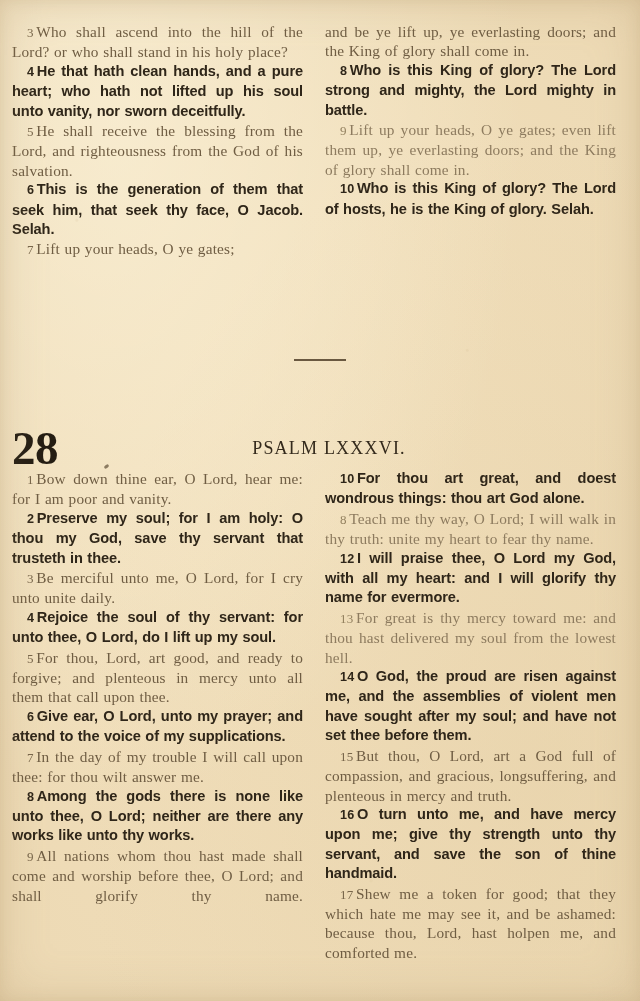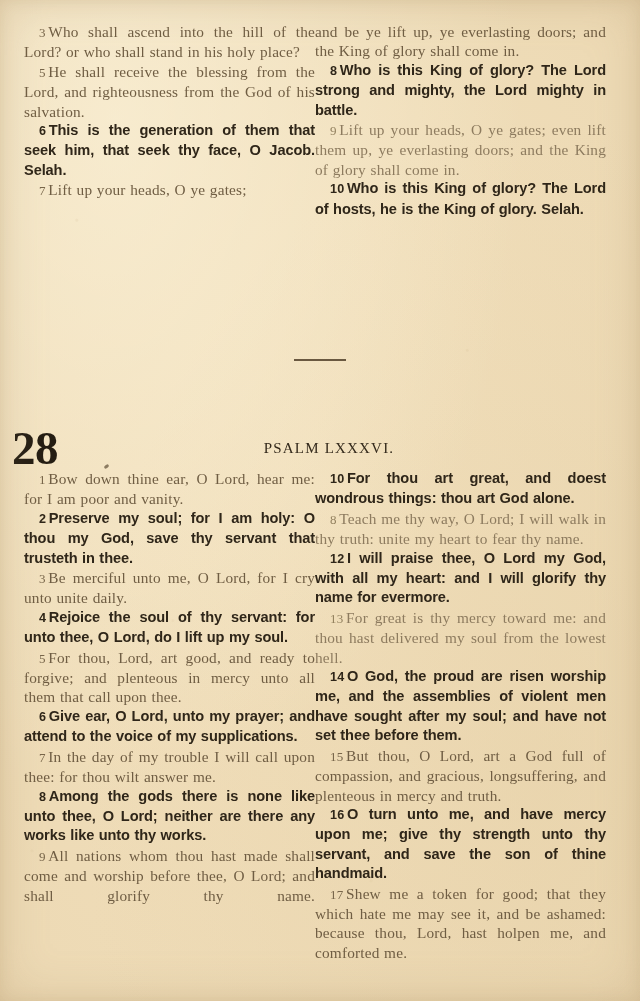--- a/index.html
+++ b/index.html
@@ -44,23 +44,23 @@
   }
 
   
   .section {
     position: absolute;
     left: 0;
     right: 0;
   }
   .cols {
     display: flex;
+    gap: 22px;
     padding: 0 14px 0 12px;
     box-sizing: border-box;
-    margin-left: 12px;
   }
   .col {
     width: 291px;
     flex: 0 0 291px;
   }
 
   
   .verse {
     margin: 0 0 0 0;
     text-indent: 15px;
@@ -136,21 +136,21 @@
     color: #241d13;
     letter-spacing: -0.5px;
   }
   .psalm-title {
     position: absolute;
     left: 0;
     right: 0;
     top: 10px;
     text-align: center;
     font-family: "Liberation Serif", "DejaVu Serif", serif;
-    font-size: 15px;
+    font-size: 18px;
     line-height: 20px;
     color: #342a1c;
     letter-spacing: 1.2px;
     padding-left: 18px;
   }
   .ink-fleck {
     position: absolute;
     width: 5px;
     height: 3px;
     background: #6a5840;
@@ -163,20 +163,21 @@
 <body>
 
 <div class="page">
 
   <div class="section" style="top:22px;">
     <div class="cols">
       <div class="col">
 
         <p class="verse light"><span class="vn">3</span><span>Who shall ascend into the hill of the Lord? or who shall stand in his holy place?</span></p>
 
+        <p class="verse bold"><span class="vn">4</span><span>He that hath clean hands, and a pure heart; who hath not lifted up his soul unto vanity, nor sworn deceitfully.</span></p>
 
         <p class="verse light"><span class="vn">5</span><span>He shall receive the blessing from the Lord, and righteousness from the God of his salvation.</span></p>
 
         <p class="verse bold"><span class="vn">6</span><span>This is the generation of them that seek him, that seek thy face, O Jacob.  Selah.</span></p>
 
         <p class="verse light" style="text-align-last:left;"><span class="vn">7</span><span>Lift up your heads, O ye gates;</span></p>
 
       </div>
       <div class="col">
 
@@ -228,21 +229,21 @@
       <div class="col">
 
         <p class="verse bold"><span class="vn">10</span><span>For thou art great, and doest wondrous things: thou art God alone.</span></p>
 
         <p class="verse light faded"><span class="vn">8</span><span>Teach me thy way, O Lord; I will walk in thy truth: unite my heart to fear thy name.</span></p>
 
         <p class="verse bold"><span class="vn">12</span><span>I will praise thee, O Lord my God, with all my heart: and I will glorify thy name for evermore.</span></p>
 
         <p class="verse light faded"><span class="vn">13</span><span>For great is thy mercy toward me: and thou hast delivered my soul from the lowest hell.</span></p>
 
-        <p class="verse bold"><span class="vn">14</span><span>O God, the proud are risen worship me, and the assemblies of violent men have sought after my soul; and have not set thee before them.</span></p>
+        <p class="verse bold"><span class="vn">14</span><span>O God, the proud are risen against me, and the assemblies of violent men have sought after my soul; and have not set thee before them.</span></p>
 
         <p class="verse light"><span class="vn">15</span><span>But thou, O Lord, art a God full of compassion, and gracious, longsuffering, and plenteous in mercy and truth.</span></p>
 
         <p class="verse bold"><span class="vn">16</span><span>O turn unto me, and have mercy upon me; give thy strength unto thy servant, and save the son of thine handmaid.</span></p>
 
         <p class="verse light"><span class="vn">17</span><span>Shew me a token for good; that they which hate me may see it, and be ashamed: because thou, Lord, hast holpen me, and comforted me.</span></p>
 
       </div>
     </div>
   </div>

